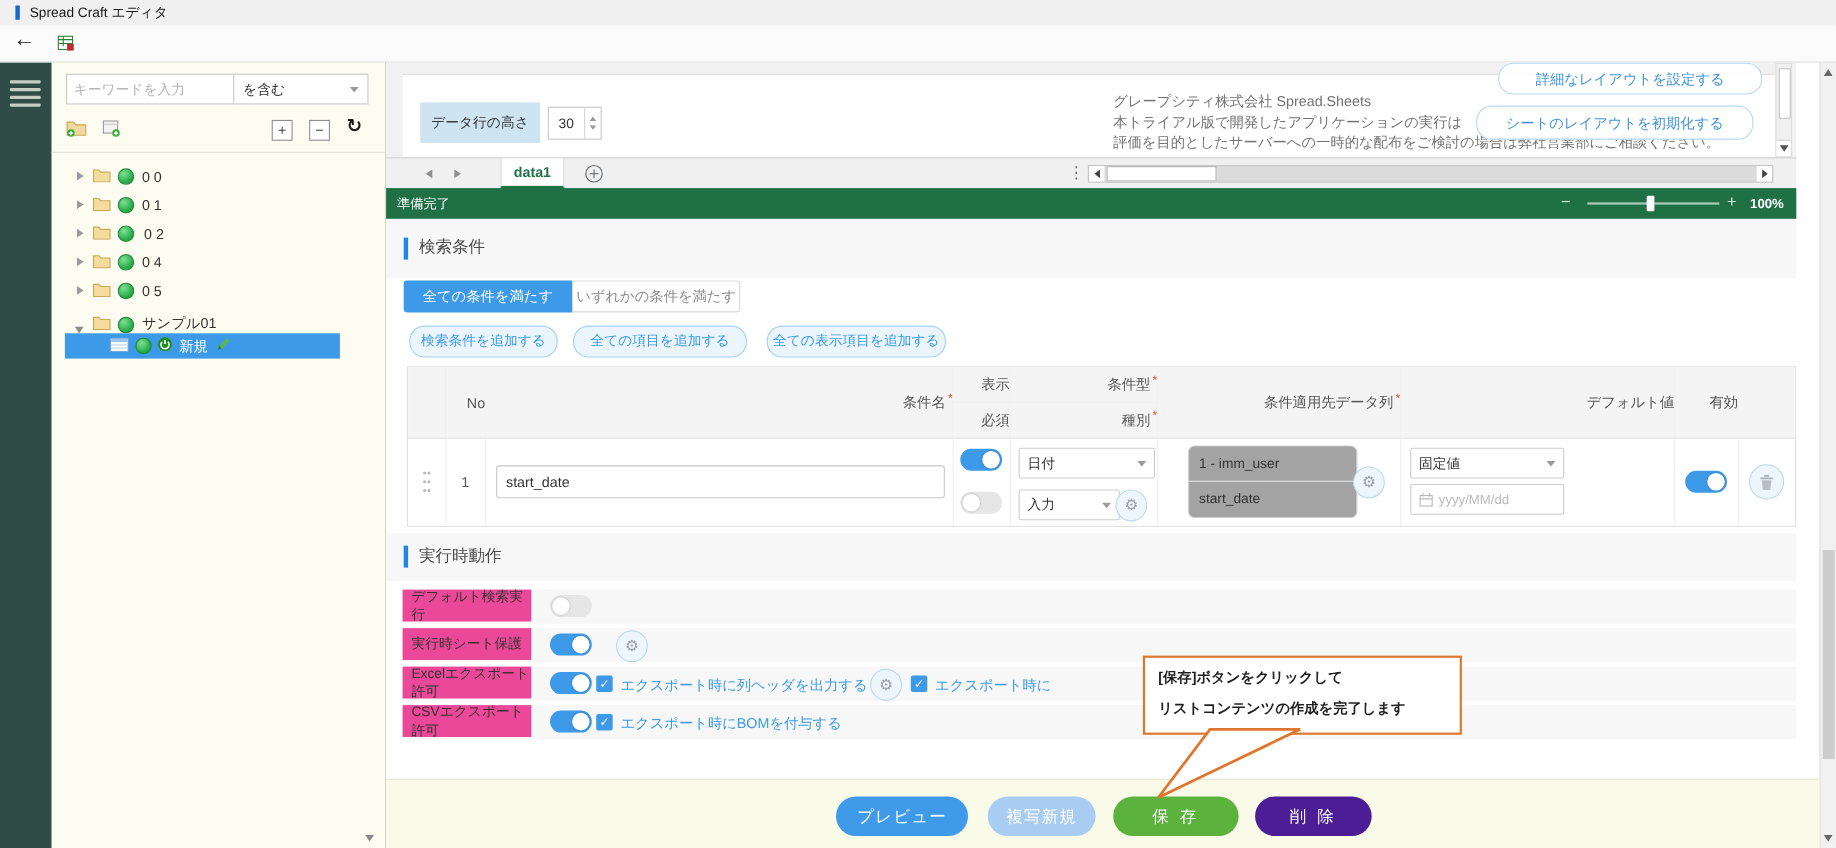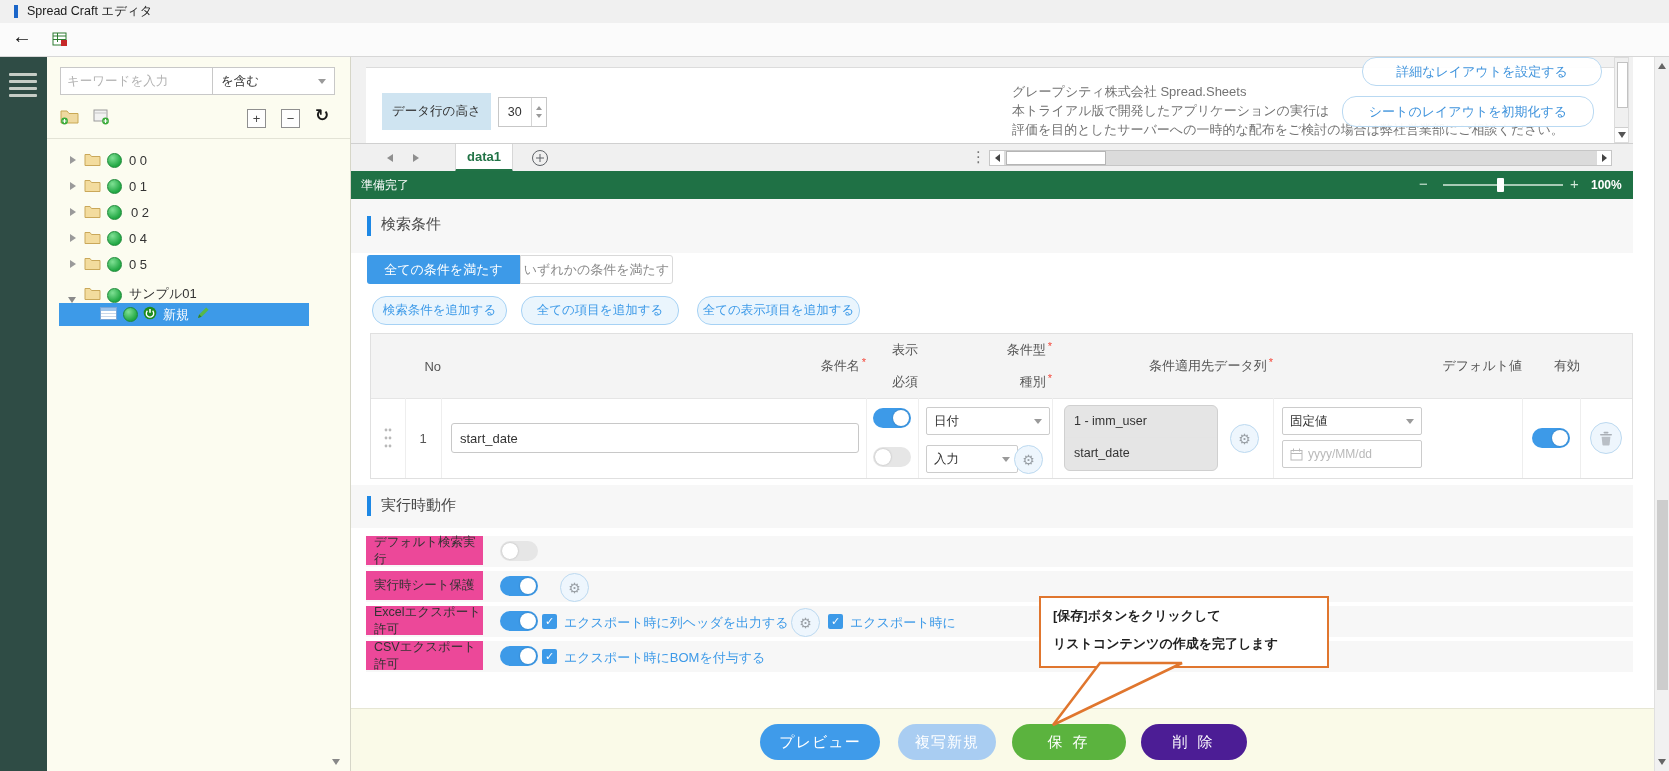--- a/index.html
+++ b/index.html
@@ -339,21 +339,21 @@
             <span>日付</span>
             <span class="chev"></span>
           </div>
         <div class="sel" style="left:8px;top:47px;width:76px;height:26px;">
             <span>入力</span>
             <span class="chev"></span>
           </div>
         <span class="gearbtn" style="left:96px;top:47px;">⚙</span>
       </div>
       <div class="bc" style="left:681px;width:221px;">
-        <div class="abs" style="left:12px;top:7px;width:152px;height:64px;border:1px solid #d0d0d0;border-radius:6px;background:#e5e5e5;">
+        <div class="abs" style="left:28px;top:7px;width:152px;height:64px;border:1px solid #d0d0d0;border-radius:6px;background:#a3a3a3;">
           <div style="height:31px;line-height:31px;padding:0 9px;border-bottom:1px solid #e4e4e4;font-size:12.5px;">1 - imm_user</div>
           <div style="height:31px;line-height:31px;padding:0 9px;font-size:12.5px;">start_date</div>
         </div>
         <span class="gearbtn" style="left:178px;top:26px;">⚙</span>
       </div>
       <div class="bc" style="left:902px;width:249px;">
         <div class="sel" style="left:9px;top:9px;width:124px;height:26px;justify-content:flex-end;">
             <span>固定値</span>
             <span class="chev"></span>
           </div>

